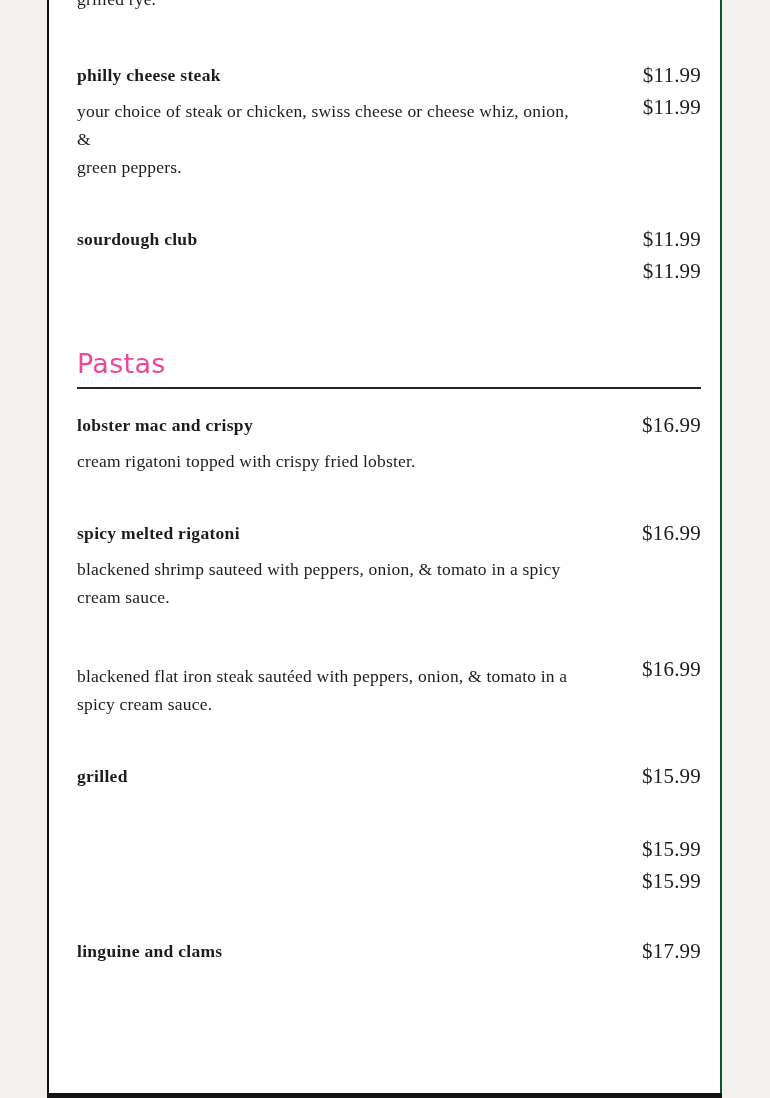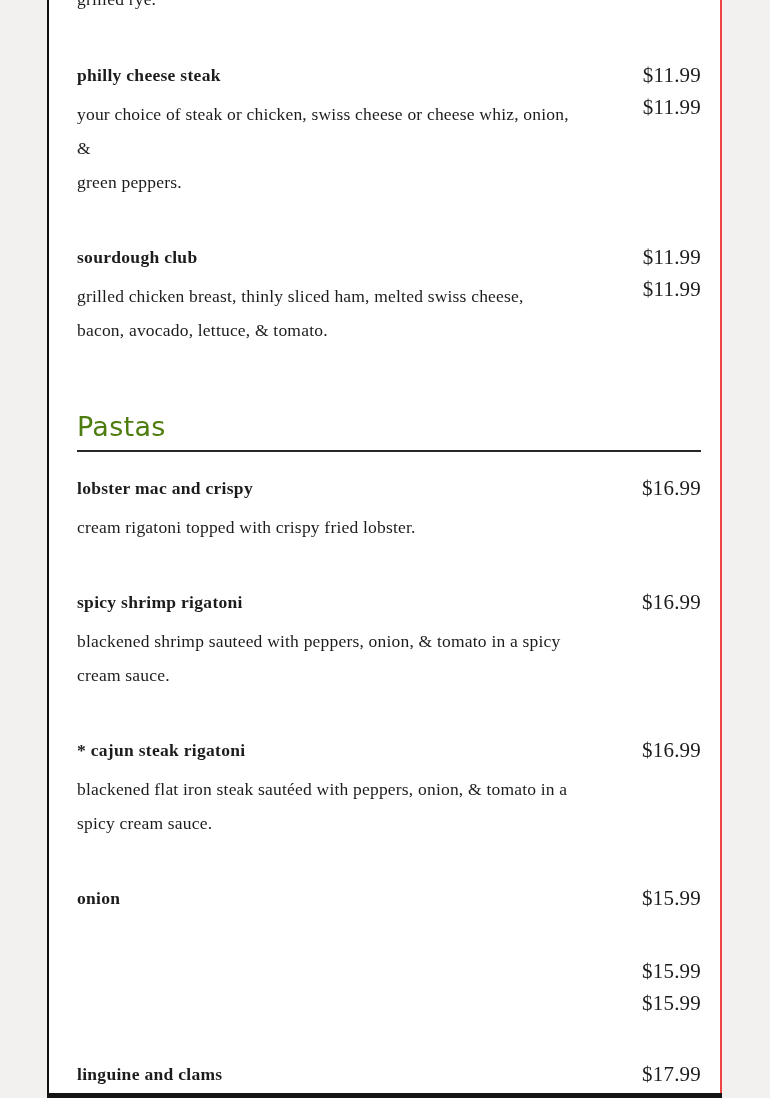--- a/index.html
+++ b/index.html
@@ -14,39 +14,39 @@
   }
   .menu-panel {
     position: absolute;
     left: 47px;
     top: 0;
     width: 675px;
     height: 1098px;
     box-sizing: border-box;
     background: #ffffff;
     border-left: 2px solid #111111;
-    border-right: 2px solid #ef4444;
+    border-right: 2px solid #14532d;
     overflow: hidden;
   }
   .menu-content {
     padding: 0 19px 0 28px;
   }
   .partial-line {
     margin-top: -13px;
     margin-bottom: 49px;
     font-size: 17.5px;
     line-height: 25px;
     letter-spacing: 0.2px;
   }
   .section-heading {
     font-family: "DejaVu Sans", "Liberation Sans", sans-serif;
     font-weight: 500;
     font-size: 27px;
     line-height: 30px;
-    color: #4d7c0f;
+    color: #ec4899;
     letter-spacing: 0.3px;
     margin: 0;
   }
   .section-rule {
     height: 2px;
     background: #262626;
     margin: 8px 0 22px 0;
   }
   .section { margin: 0; }
   .section.with-heading { margin-top: 65px; }
@@ -60,21 +60,21 @@
   .item-main { width: 500px; }
   .item-name {
     font-weight: bold;
     font-size: 17.5px;
     line-height: 29px;
     letter-spacing: 0.3px;
   }
   .item-desc {
     margin-top: 7px;
     font-size: 17.5px;
-    line-height: 34px;
+    line-height: 28px;
     letter-spacing: 0.2px;
     white-space: pre-line;
   }
   .item-prices {
     text-align: right;
     font-size: 21px;
     min-width: 70px;
   }
   .price-line { line-height: 29px; letter-spacing: 0.2px; }
   .price-line + .price-line { line-height: 24.5px; margin-top: 5px; }
@@ -102,22 +102,20 @@
 green peppers.</div>
             </div>
             <div class="item-prices">
               <div class="price-line">$11.99</div>
               <div class="price-line">$11.99</div>
             </div>
           </div>
           <div class="menu-item">
             <div class="item-main">
               <div class="item-name">sourdough club</div>
-              <div class="item-desc">grilled chicken breast, thinly sliced ham, melted swiss cheese,
-bacon, avocado, lettuce, &amp; tomato.</div>
             </div>
             <div class="item-prices">
               <div class="price-line">$11.99</div>
               <div class="price-line">$11.99</div>
             </div>
           </div>
         </div>
         <div class="section with-heading">
           <h2 class="section-heading">Pastas</h2>
           <div class="section-rule"></div>
@@ -125,41 +123,40 @@
             <div class="item-main">
               <div class="item-name">lobster mac and crispy</div>
               <div class="item-desc">cream rigatoni topped with crispy fried lobster.</div>
             </div>
             <div class="item-prices">
               <div class="price-line">$16.99</div>
             </div>
           </div>
           <div class="menu-item">
             <div class="item-main">
-              <div class="item-name">spicy shrimp rigatoni</div>
+              <div class="item-name">spicy melted rigatoni</div>
               <div class="item-desc">blackened shrimp sauteed with peppers, onion, &amp; tomato in a spicy
 cream sauce.</div>
             </div>
             <div class="item-prices">
               <div class="price-line">$16.99</div>
             </div>
           </div>
           <div class="menu-item">
             <div class="item-main">
-              <div class="item-name">* cajun steak rigatoni</div>
               <div class="item-desc">blackened flat iron steak sautéed with peppers, onion, &amp; tomato in a
 spicy cream sauce.</div>
             </div>
             <div class="item-prices">
               <div class="price-line">$16.99</div>
             </div>
           </div>
           <div class="menu-item">
             <div class="item-main">
-              <div class="item-name">onion</div>
+              <div class="item-name">grilled</div>
             </div>
             <div class="item-prices">
               <div class="price-line">$15.99</div>
             </div>
           </div>
           <div class="menu-item">
             <div class="item-main">
             </div>
             <div class="item-prices">
               <div class="price-line">$15.99</div>

